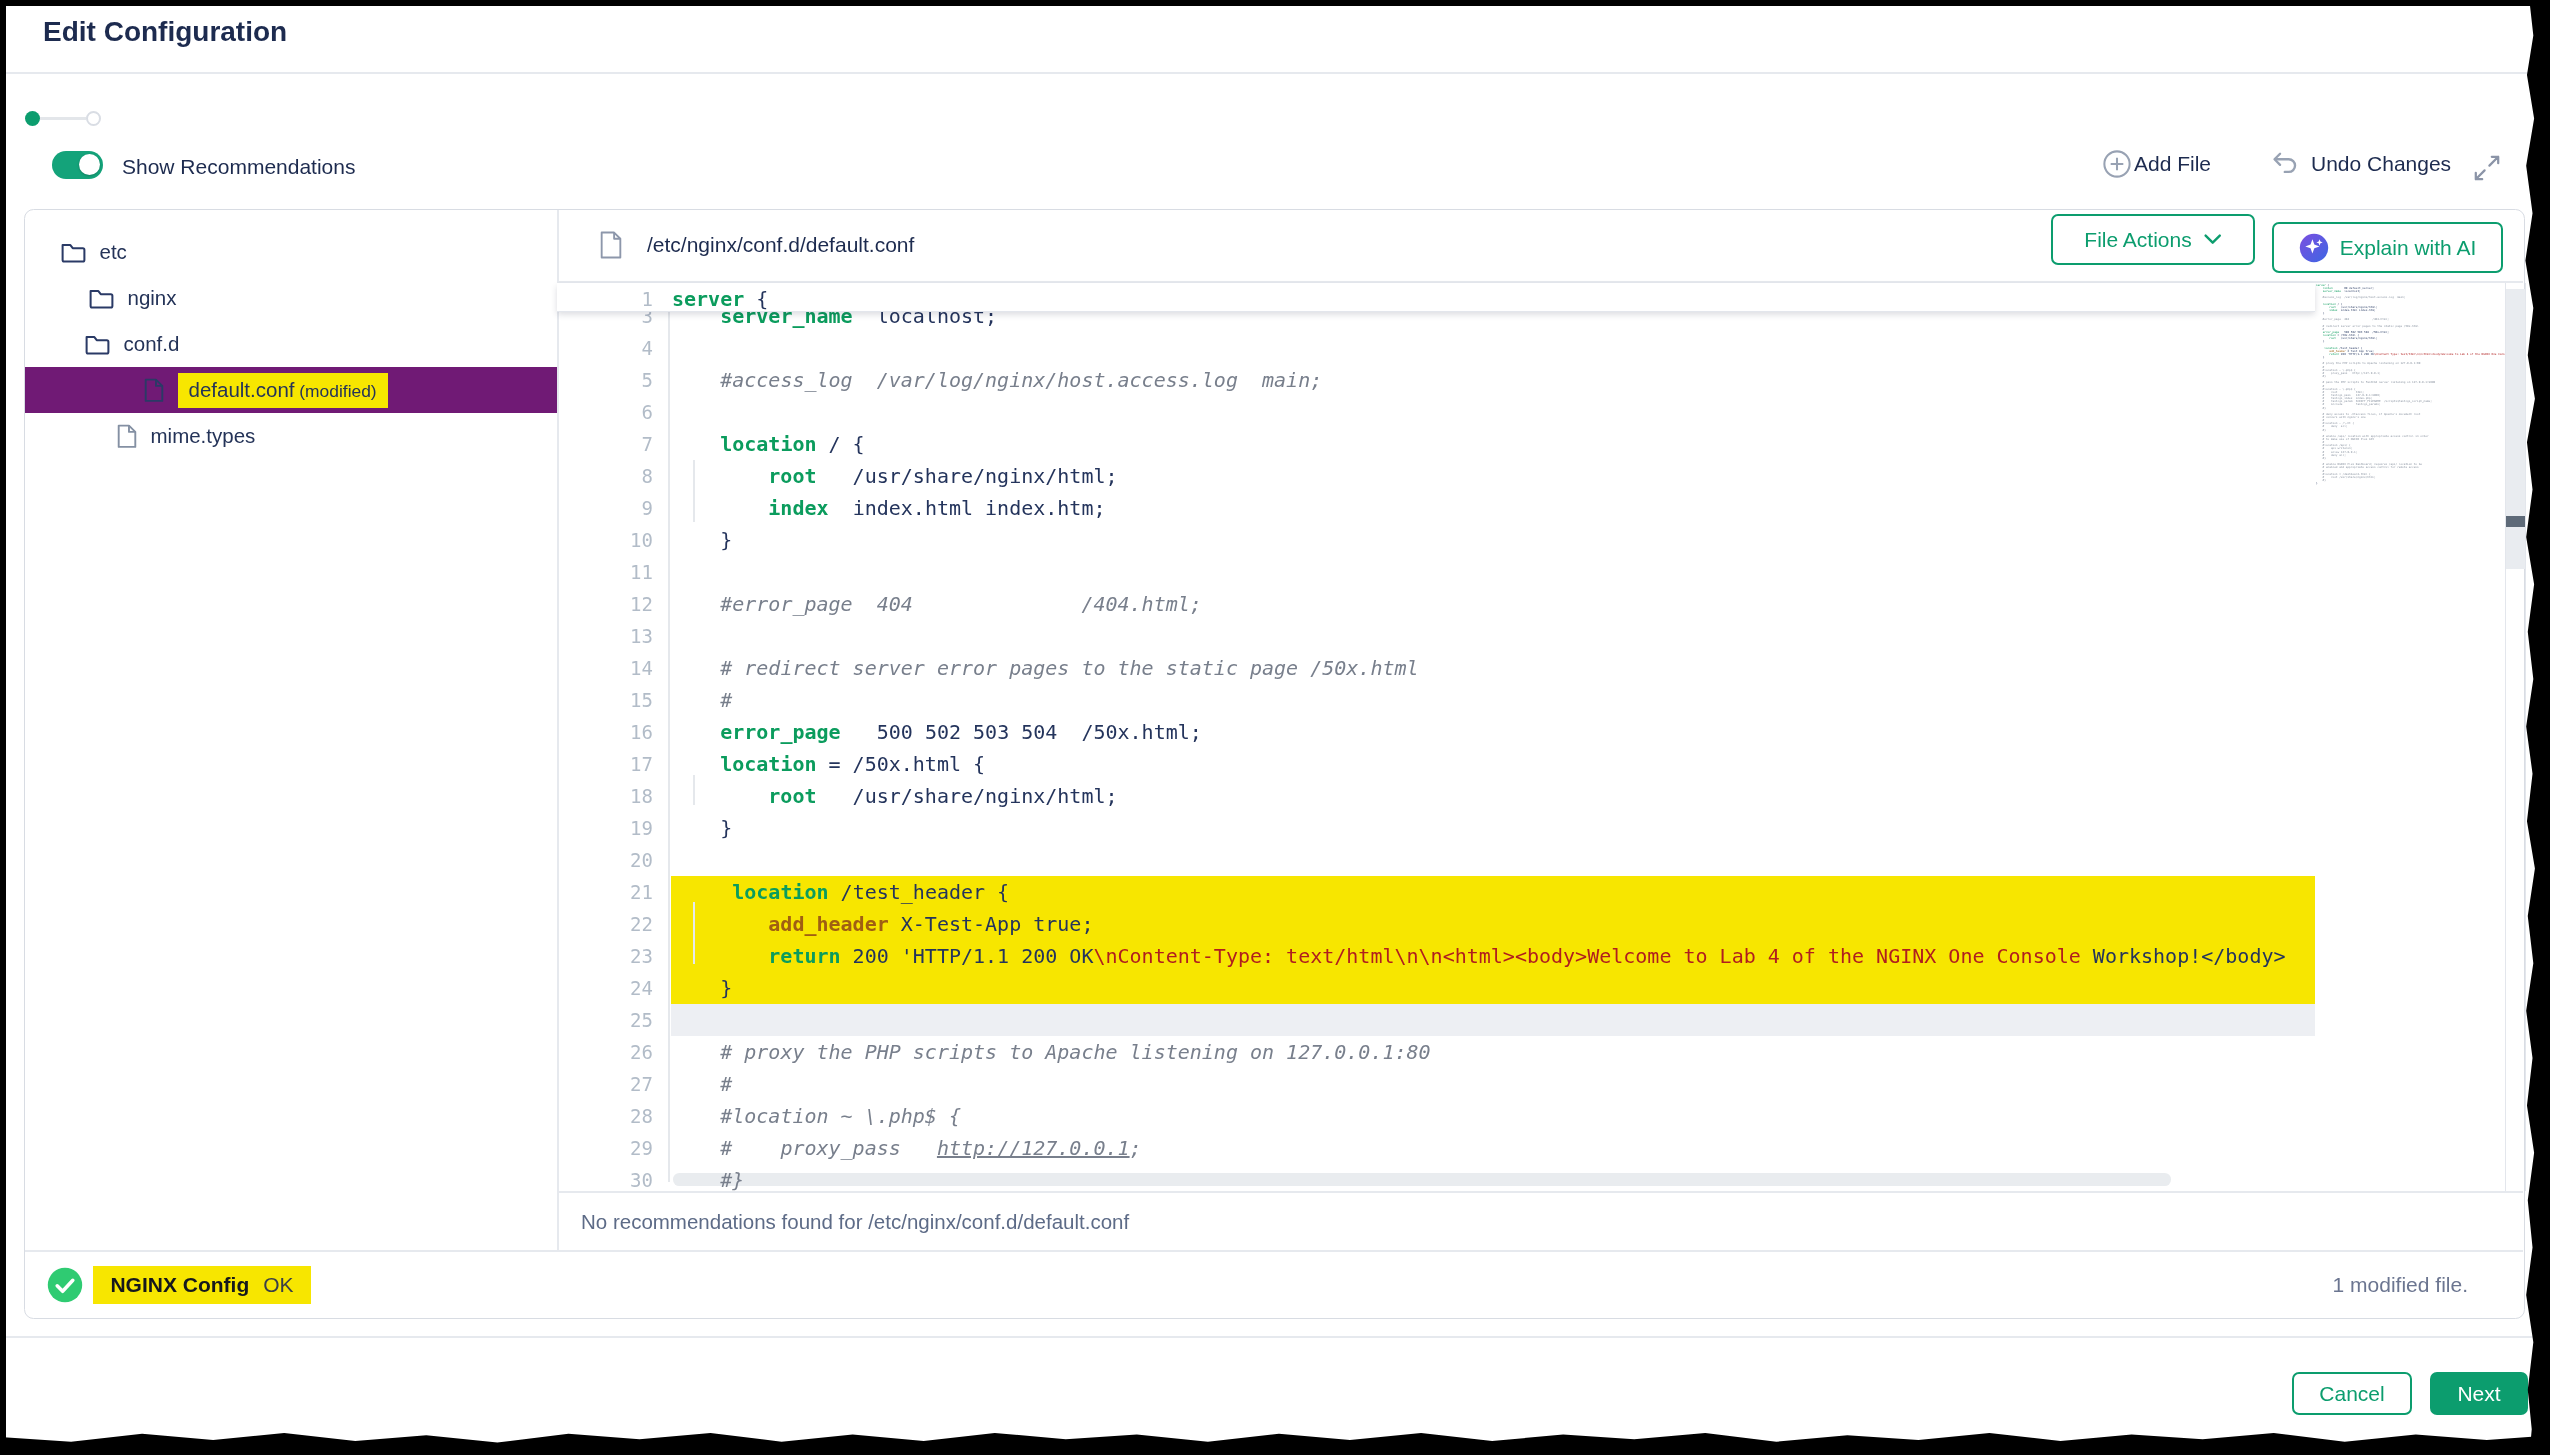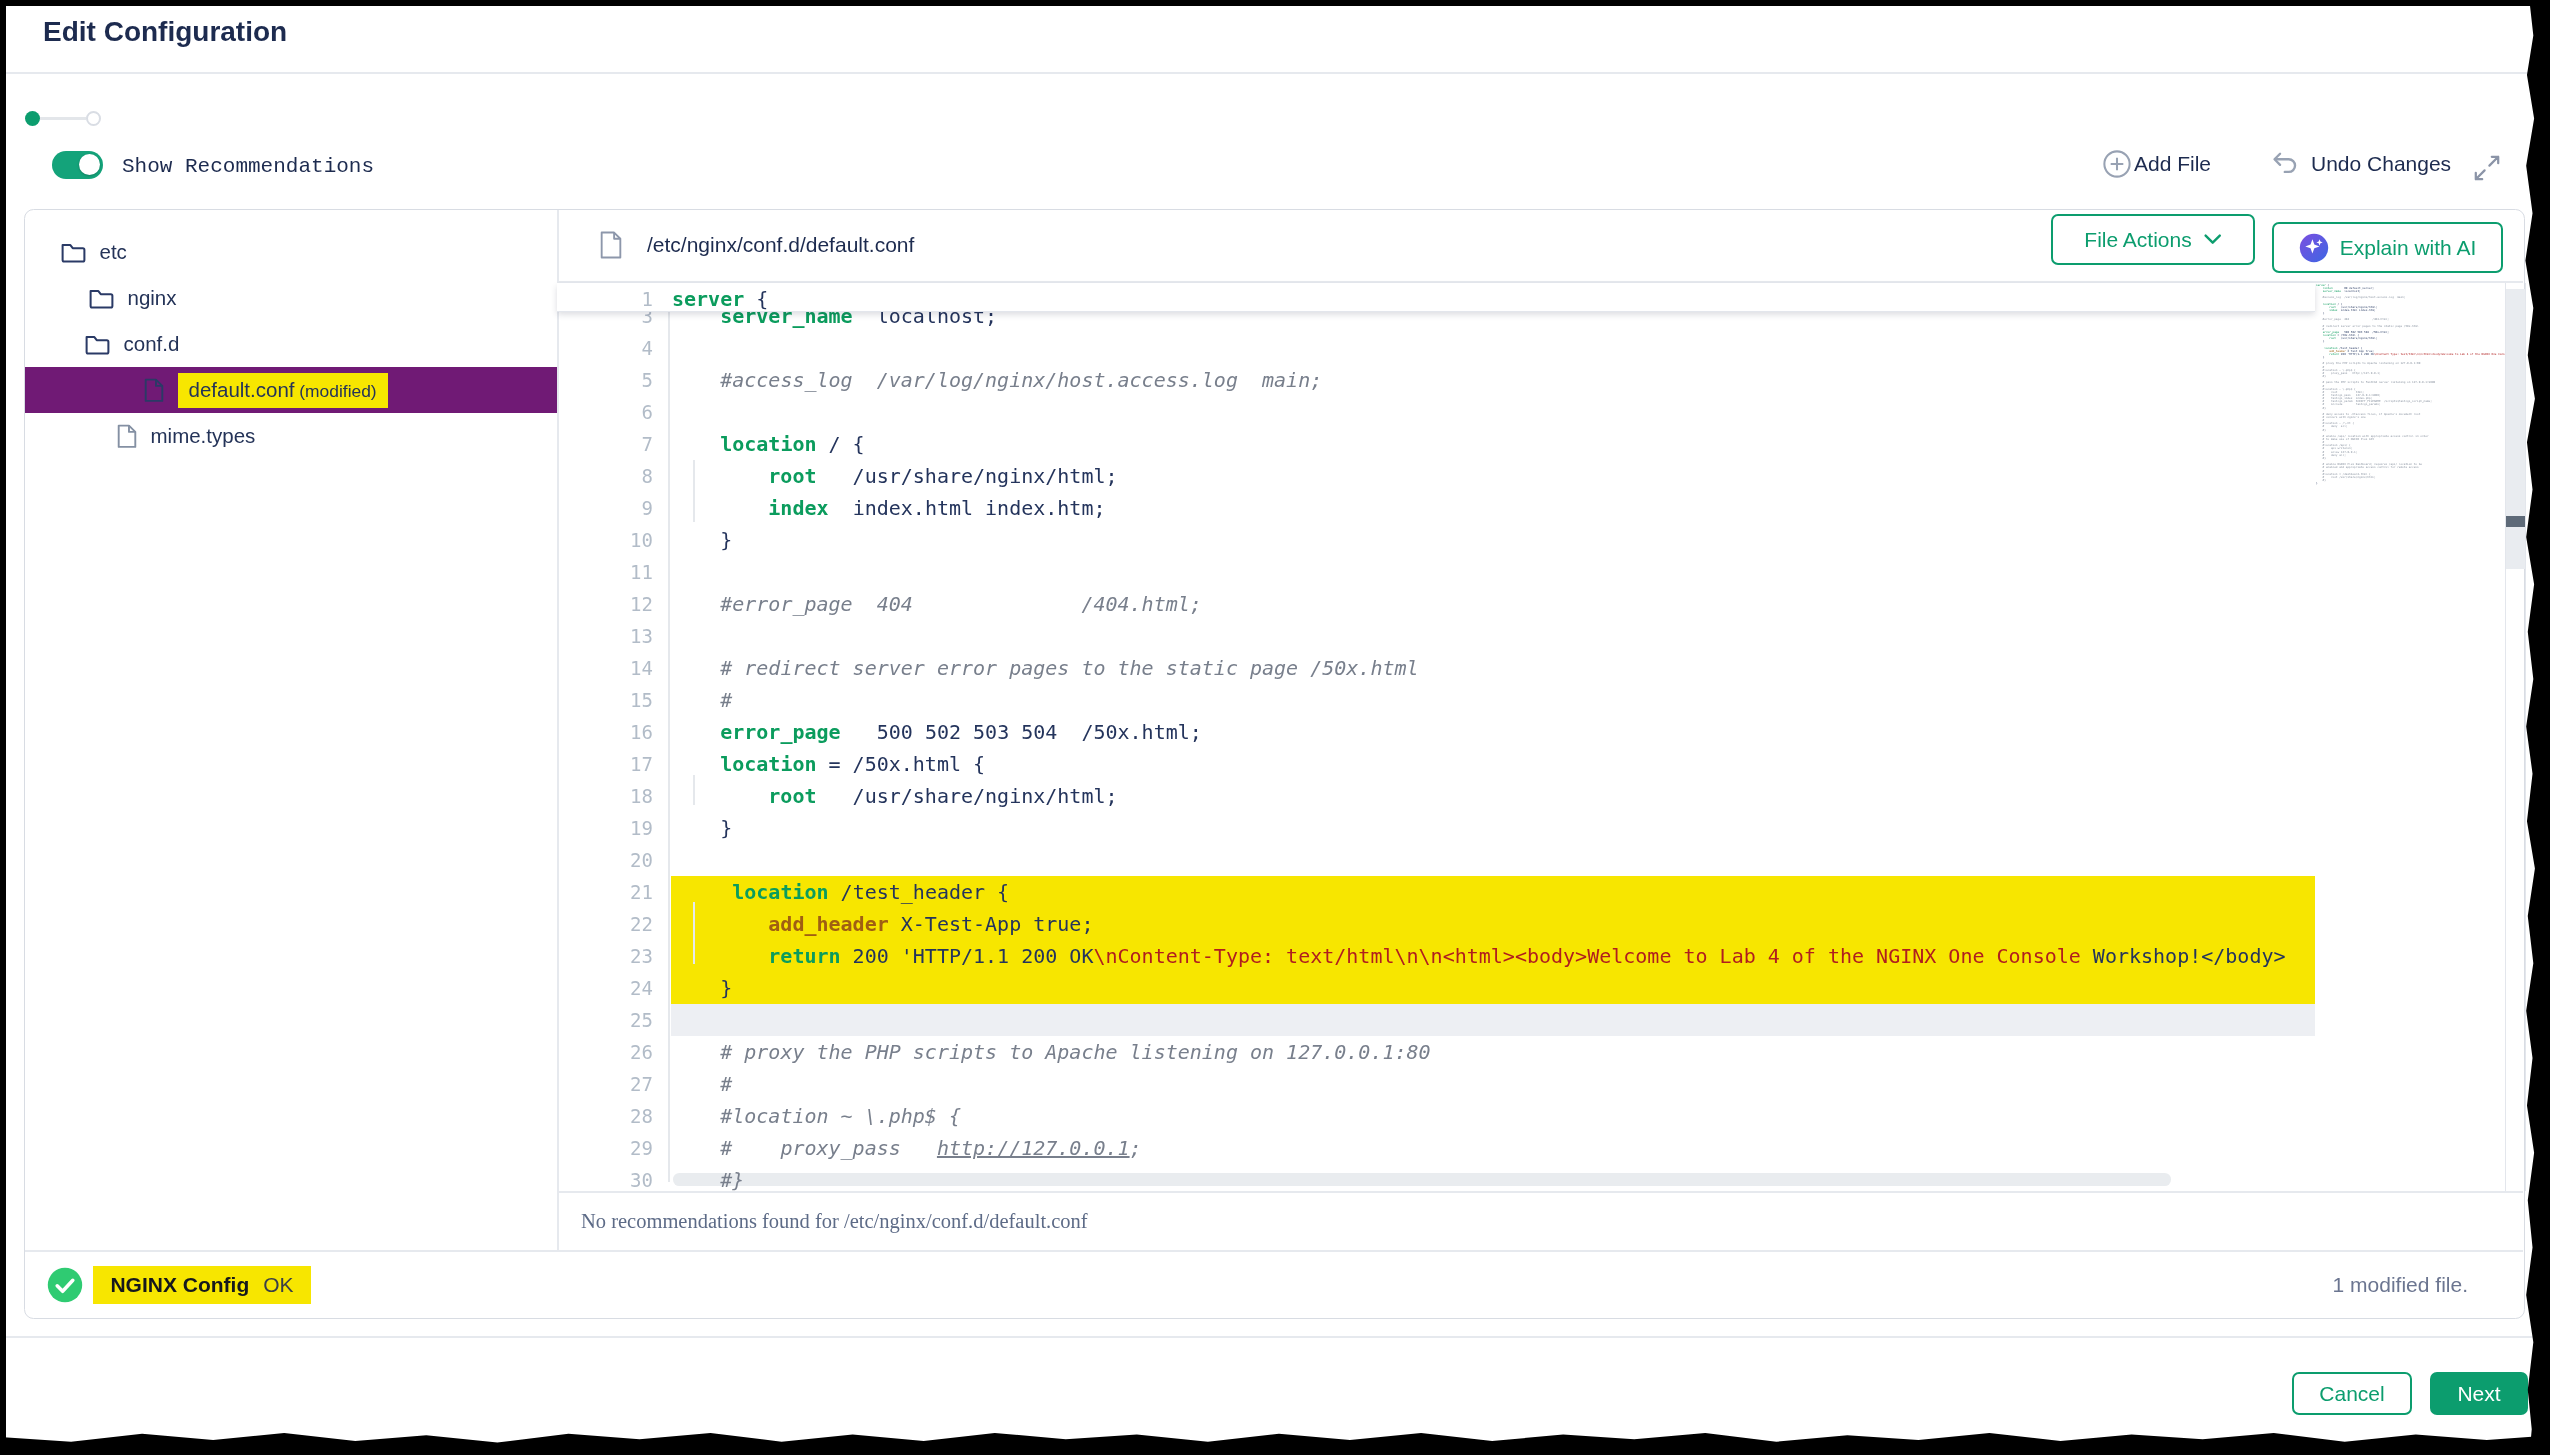--- a/index.html
+++ b/index.html
@@ -54,21 +54,21 @@
   .hscroll{left:673px;top:1173px;width:1498px;height:12.6px;background:#e9ecef;border-radius:6.3px;z-index:2;}
   
   .minimap{left:2316px;top:283px;width:189px;height:906px;overflow:hidden;background:#fff;}
   .mm-inner{transform:scale(.5);transform-origin:0 0;width:377px;}
   .mline{height:6.3px;line-height:6.3px;font-family:"DejaVu Sans Mono",monospace;font-size:5.5px;white-space:pre;}
   .mk{color:#0b9c5d;} .mt{color:#34456b;} .mc{color:#8a93a0;} .mr{color:#b01e1e;} .mb{color:#a05f12;}
   .vscroll{left:2505px;top:283px;width:21px;height:908px;border-left:1.6px solid #e3e6ec;border-right:1.6px solid #e3e6ec;box-sizing:border-box;}
   .vscroll .shade{position:absolute;left:0;right:0;top:6.3px;height:280px;background:#e9ecf0;}
   .vscroll .thumb{position:absolute;left:0;right:0;top:233px;height:11px;background:#5e6a78;}
   
-  .norec{font-size:20.5px;color:#5d6b87;font-family:Liberation Serif, serif;}
+  .norec{font-size:20.5px;color:#5d6b87;}
   .badge-yellow{background:var(--highlight-yellow,#f7e600);height:38px;display:flex;align-items:center;padding:0 17.4px;gap:14px;}
   .badge-yellow .bl{font-size:21px;font-weight:bold;color:#15181d;}
   .badge-yellow .bs{font-size:21px;color:#3a3f48;}
   .modified-note{font-size:21px;color:#6b7590;}
   .foot-btn{height:43px;border-radius:7px;font-size:21px;display:flex;align-items:center;justify-content:center;box-sizing:border-box;}
   .foot-btn.ghost{border:2px solid var(--accent-green,#0c9d6e);color:var(--accent-green,#0c9d6e);background:#fff;}
   .foot-btn.solid{background:var(--accent-green,#0c9d6e);color:#fff;}
   
   .edge{position:absolute;background:#000;}
 </style>
@@ -82,21 +82,21 @@
 
   <div class="abs" style="left:24.5px;top:111px;display:flex;align-items:center;">
     <div class="step-dot active"></div>
     <div class="step-line"></div>
     <div class="step-dot idle"></div>
   </div>
 
   <div class="abs toggle" style="left:52px;top:151px;">
     <div class="knob"></div>
   </div>
-  <div class="abs toolbar-label" style="left:122px;top:155px;font-family:Liberation Mono, monospace;">Show Recommendations</div>
+  <div class="abs toolbar-label" style="left:122px;top:155px;">Show Recommendations</div>
 
   <div class="abs" style="left:2102px;top:149px;display:flex;align-items:center;gap:2px;">
     <svg class="tool-ic" width="30" height="30" viewBox="0 0 38 38" fill="none" stroke="currentColor" stroke-width="2.6">
         <circle cx="19" cy="19" r="16"></circle>
         <path d="M19 11v16M11 19h16"></path>
       </svg>
     <span class="toolbar-label">Add File</span>
   </div>
   <div class="abs" style="left:2268px;top:149px;display:flex;align-items:center;gap:11px;">
     <svg class="tool-ic" width="32" height="30" viewBox="0 0 40 38" fill="none" stroke="currentColor" stroke-width="3" stroke-linecap="round" stroke-linejoin="round">

